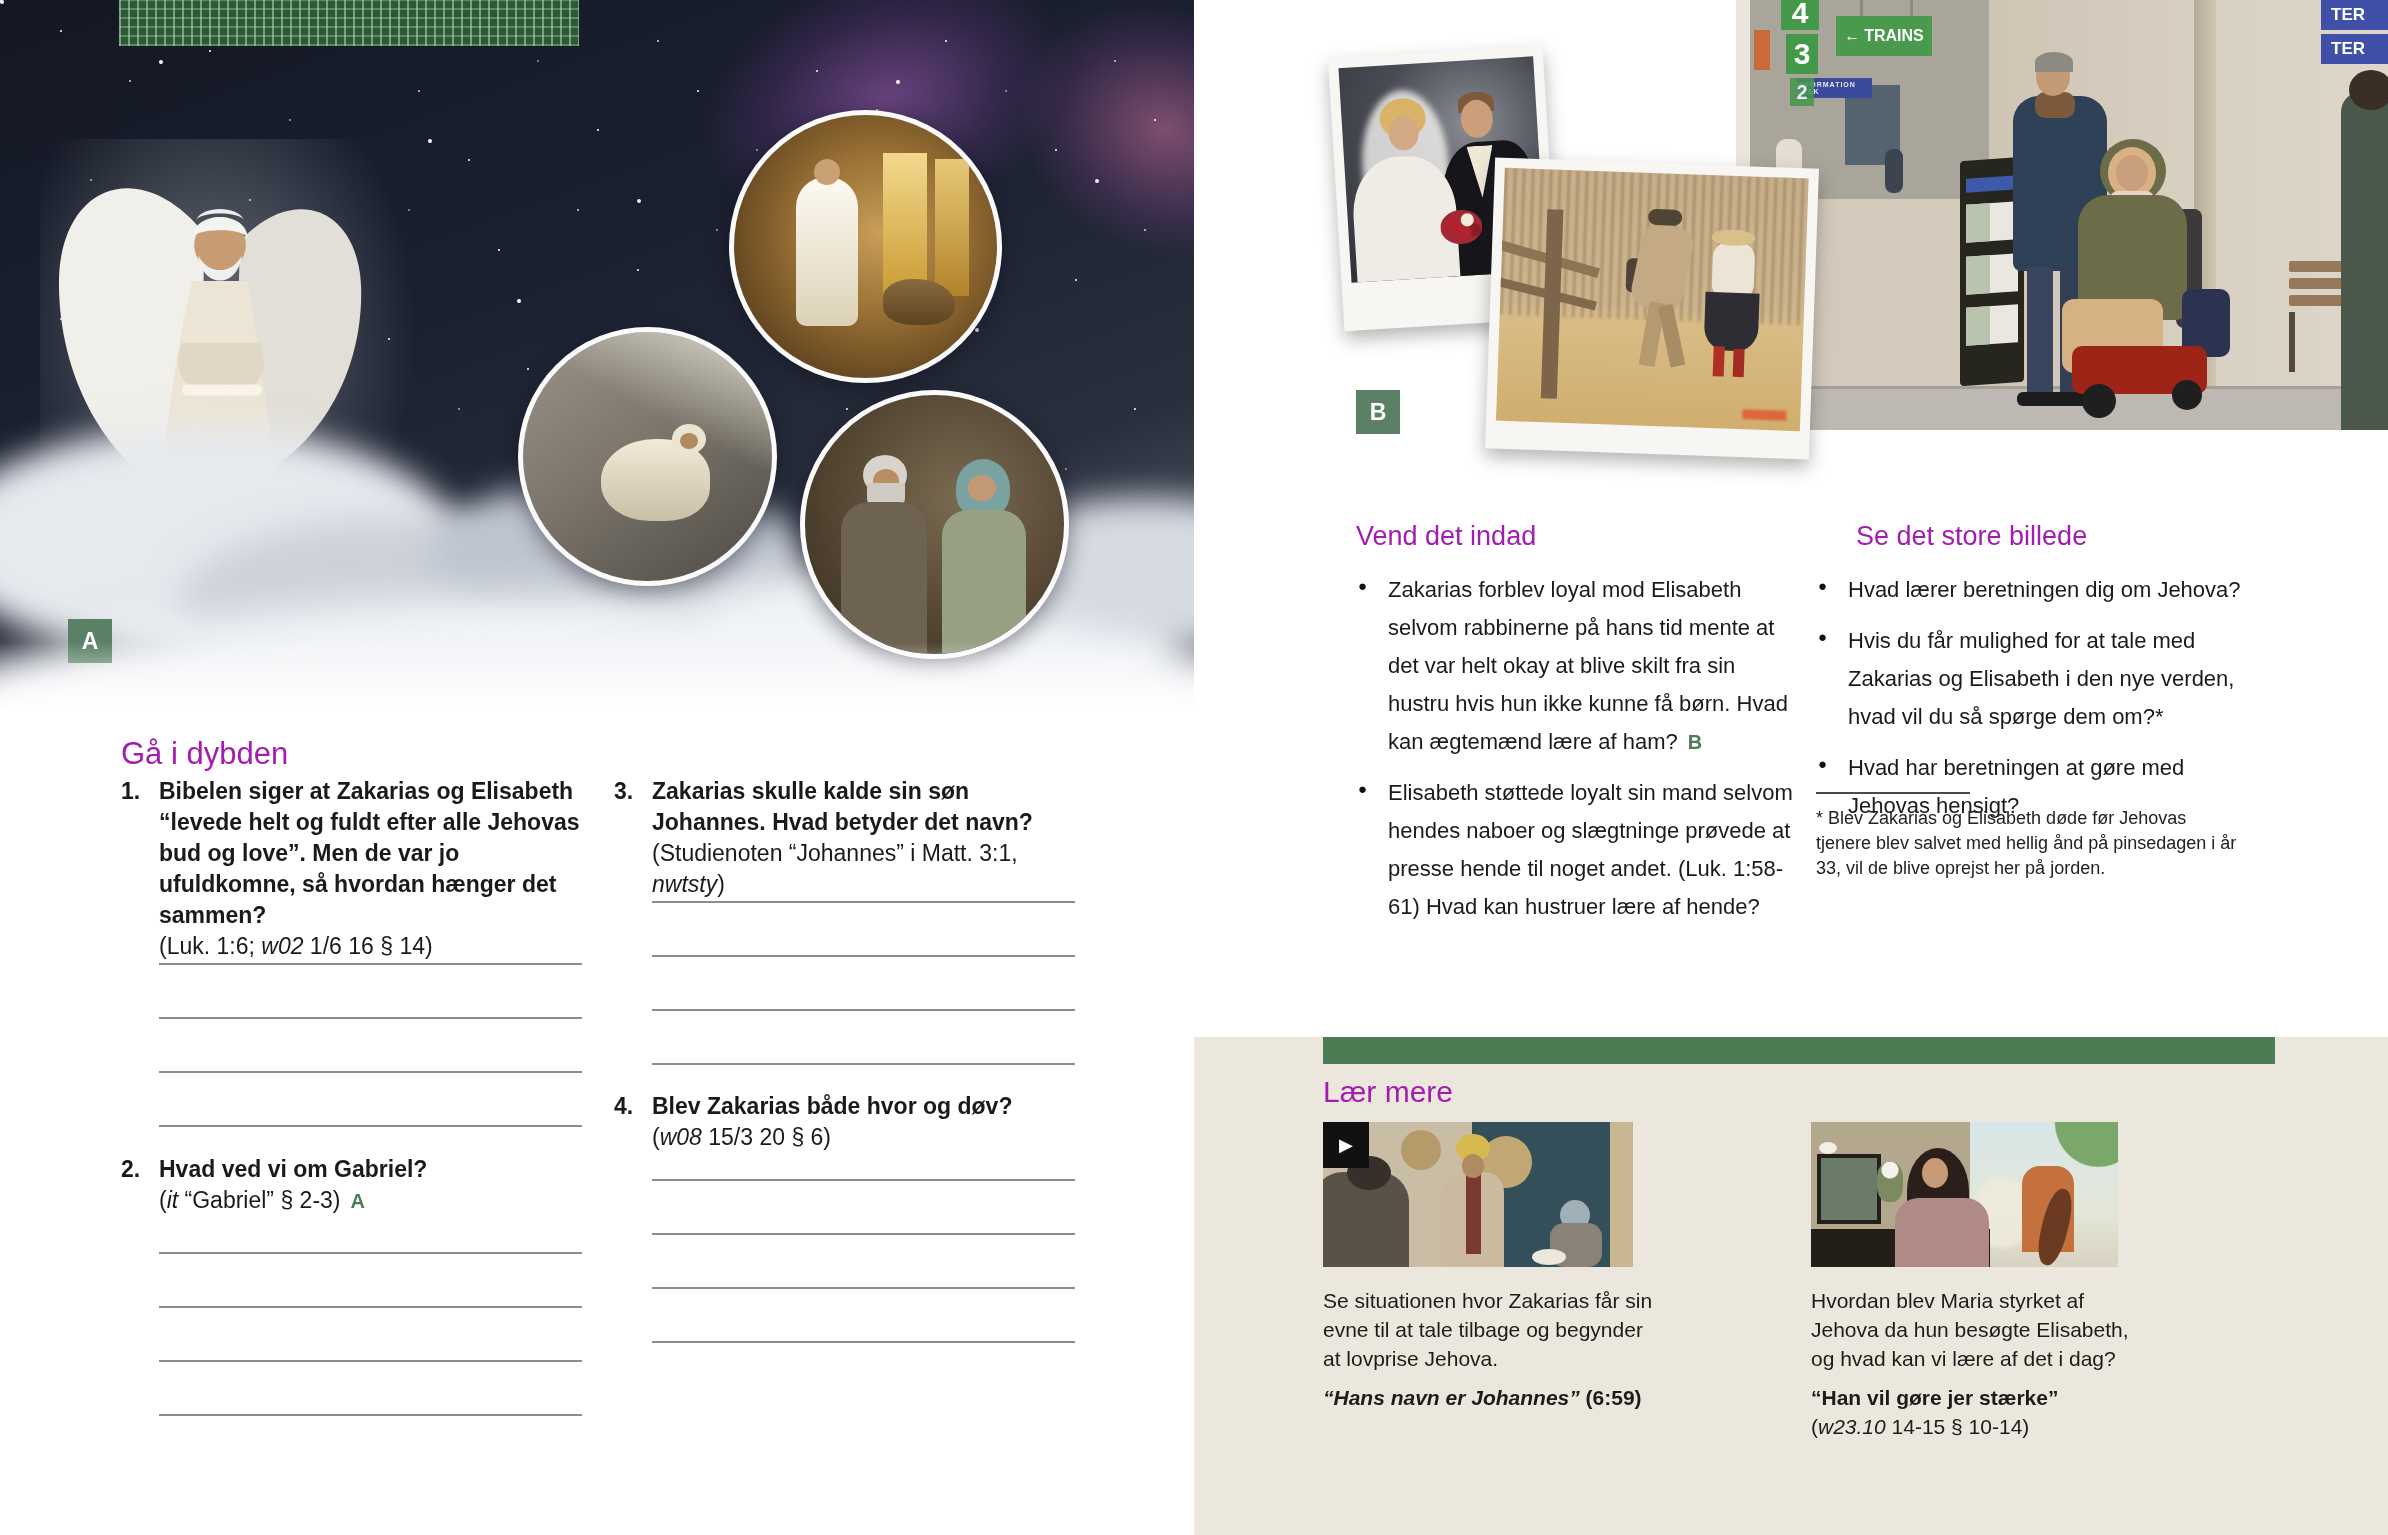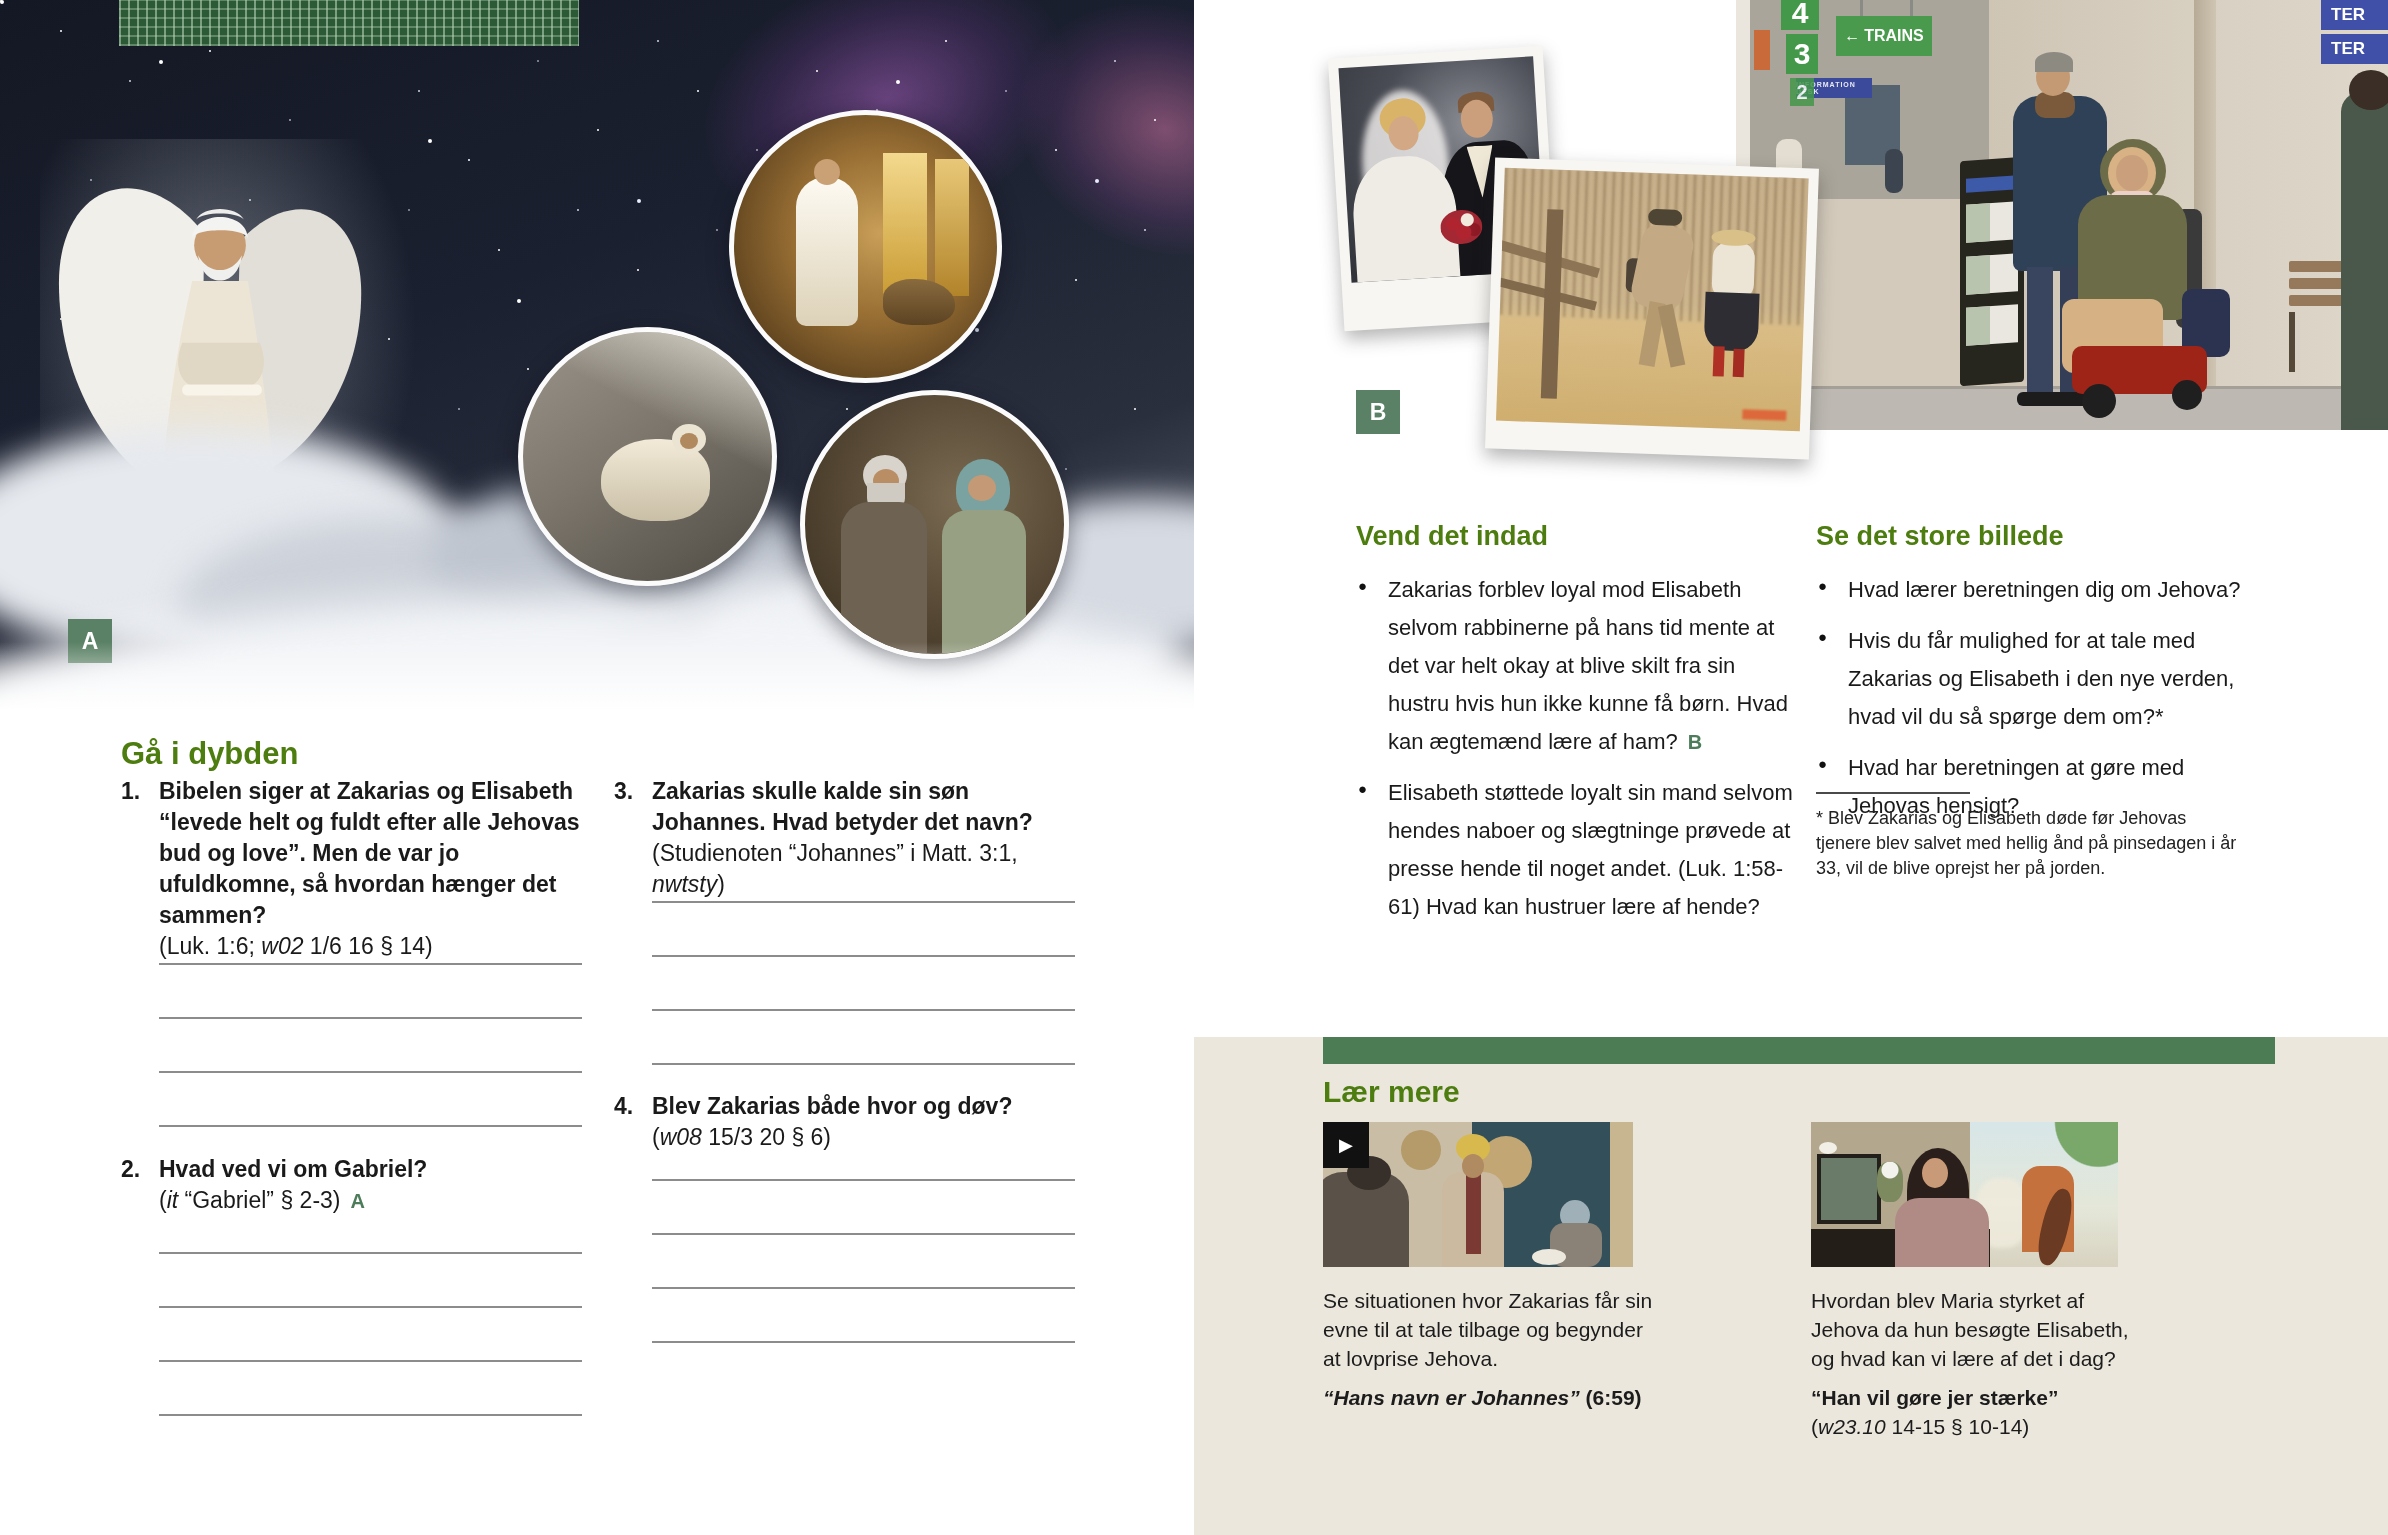--- a/index.html
+++ b/index.html
@@ -68,21 +68,21 @@
   .insetC .man-robe{position:absolute;left:36px;top:107px;width:86px;height:151px;border-radius:28px 28px 0 0;background:#6e6252;}
   .insetC .wom-scarf{position:absolute;left:151px;top:64px;width:54px;height:58px;border-radius:50% 50% 40% 40%;background:#79a2a0;}
   .insetC .wom-face{position:absolute;left:163px;top:80px;width:28px;height:26px;border-radius:50%;background:#c49а76;background:#c49a76;}
   .insetC .wom-robe{position:absolute;left:137px;top:115px;width:84px;height:143px;border-radius:26px 26px 0 0;background:#97а083;background:#97a083;}
   .badge{position:absolute;width:44px;height:44px;background:#5a8165;color:#fff;font-weight:bold;
          font-size:23px;display:flex;align-items:center;justify-content:center;}
   .badgeA{left:68px;top:619px;}
   .badgeB{left:1356px;top:390px;}
 
   
-  .h-green{position:absolute;color:#4d7c0f;font-weight:bold;}
+  .h-green{position:absolute;color:#a21caf;font-weight:normal;}
   .go-title{left:121px;top:736px;font-size:31px;}
   .qblock{position:absolute;width:468px;display:flex;font-size:23px;line-height:31px;}
   .qnum{flex:0 0 38px;font-weight:bold;}
   .qbody{flex:1;}
   .qbold{font-weight:bold;}
   .qref{font-weight:normal;}
   .qref.block{display:block;}
   .it{font-style:italic;}
   .marker-inline{color:#4d7c5a;font-weight:bold;font-size:20px;padding-left:10px;}
   .wlines{position:absolute;width:423px;}
@@ -177,21 +177,21 @@
   .hikerW-hat{position:absolute;left:209px;top:54px;width:44px;height:16px;border-radius:50%;background:#d9c089;}
   .hikerW-body{position:absolute;left:211px;top:66px;width:42px;height:58px;border-radius:16px;background:#ece5d6;}
   .hikerW-skirt{position:absolute;left:205px;top:117px;width:54px;height:58px;border-radius:0 0 40% 40%;background:#2e2d33;}
   .hikerW-boot{position:absolute;left:215px;top:171px;width:11px;height:30px;background:#b03026;}
   .hikerW-boot2{position:absolute;left:235px;top:173px;width:11px;height:28px;background:#a32b22;}
   .datestamp{position:absolute;right:14px;bottom:10px;width:44px;height:10px;background:rgba(225,80,40,.75);filter:blur(1px);}
 
   
   .col-title{font-size:27px;}
   .ti-title{left:1356px;top:521px;}
-  .bp-title{left:1816px;top:521px;}
+  .bp-title{left:1856px;top:521px;}
   .bullets{position:absolute;font-size:22px;line-height:38px;}
   .ti-bullets{left:1356px;top:571px;width:438px;}
   .bp-bullets{left:1816px;top:571px;width:450px;}
   .bullet{position:relative;padding-left:32px;margin-bottom:13px;}
   .bullet::before{content:"●";position:absolute;left:2px;top:0;font-size:15px;line-height:30px;color:#111;}
   .footnote-wrap{position:absolute;left:1816px;top:792px;width:428px;}
   .footnote-rule{width:154px;border-top:2px solid #4a4a4a;margin-bottom:12px;}
   .footnote{font-size:18px;line-height:25px;color:#222;}
 
   

